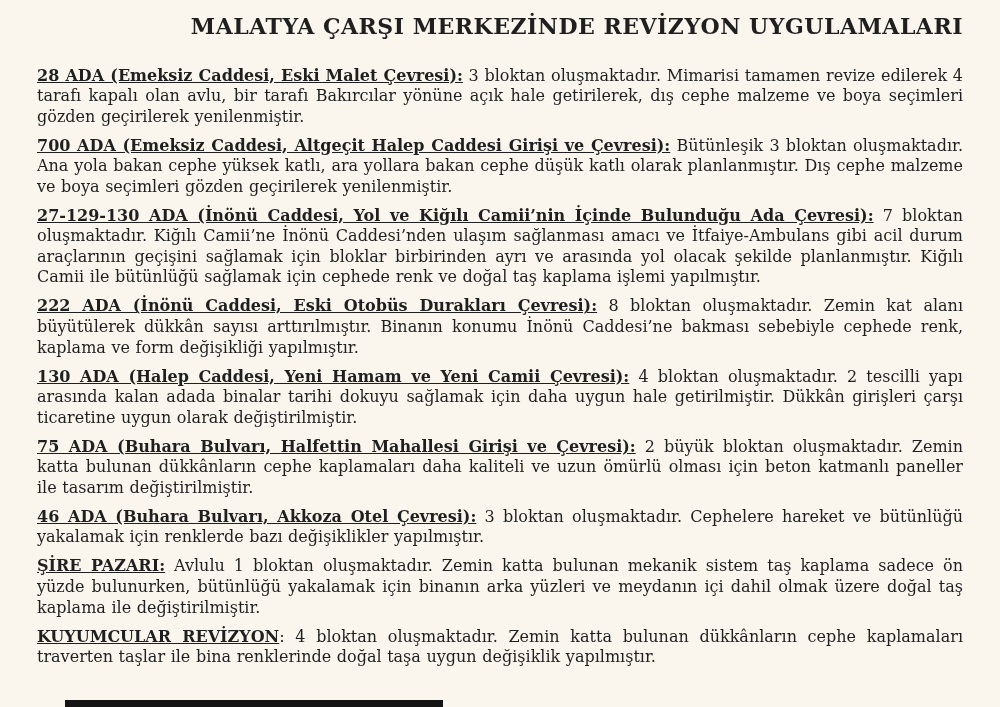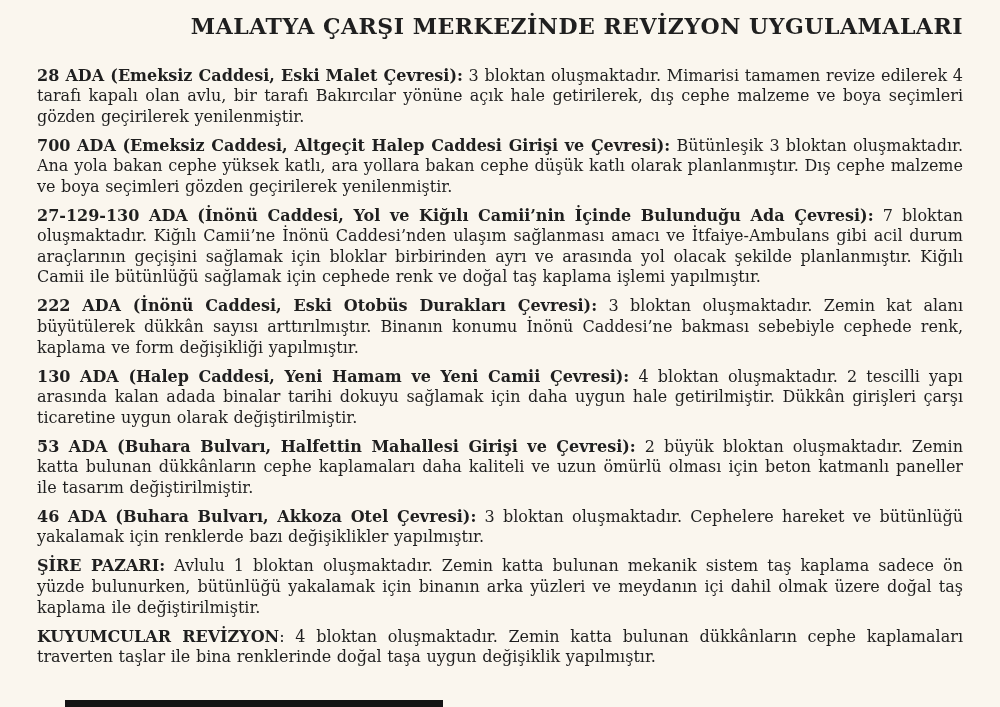--- a/index.html
+++ b/index.html
@@ -30,20 +30,21 @@
   }
   .para {
     font-size: 16px;
     line-height: 1.285;
     text-align: justify;
     margin: 0 0 8.5px 0;
     word-spacing: 0.5px;
   }
   .para .lead {
     font-weight: bold;
+    text-decoration: underline;
   }
   .next-page-edge {
     position: absolute;
     left: 65px;
     bottom: 0;
     width: 378px;
     height: 7px;
     background: #141414;
   }
 </style>
@@ -54,25 +55,25 @@
 
   <h1 class="doc-title">MALATYA ÇARŞI MERKEZİNDE REVİZYON UYGULAMALARI</h1>
 
   <p class="para"><span class="lead">28 ADA (Emeksiz Caddesi, Eski Malet Çevresi):</span><span> 3 bloktan oluşmaktadır. Mimarisi tamamen revize edilerek 4 tarafı kapalı olan avlu, bir tarafı Bakırcılar yönüne açık hale getirilerek, dış cephe malzeme ve boya seçimleri gözden geçirilerek yenilenmiştir.</span></p>
 
   <p class="para"><span class="lead">700 ADA (Emeksiz Caddesi, Altgeçit Halep Caddesi Girişi ve Çevresi):</span><span> Bütünleşik 3 bloktan oluşmaktadır. Ana yola bakan cephe yüksek katlı, ara yollara bakan cephe düşük katlı olarak planlanmıştır. Dış cephe malzeme ve boya seçimleri gözden geçirilerek yenilenmiştir.</span></p>
 
 
   <p class="para"><span class="lead">27-129-130 ADA (İnönü Caddesi, Yol ve Kiğılı Camii’nin İçinde Bulunduğu Ada Çevresi):</span><span> 7 bloktan oluşmaktadır. Kiğılı Camii’ne İnönü Caddesi’nden ulaşım sağlanması amacı ve İtfaiye-Ambulans gibi acil durum araçlarının geçişini sağlamak için bloklar birbirinden ayrı ve arasında yol olacak şekilde planlanmıştır. Kiğılı Camii ile bütünlüğü sağlamak için cephede renk ve doğal taş kaplama işlemi yapılmıştır.</span></p>
 
-  <p class="para"><span class="lead">222 ADA (İnönü Caddesi, Eski Otobüs Durakları Çevresi):</span><span> 3 bloktan oluşmaktadır. Zemin kat alanı büyütülerek dükkân sayısı arttırılmıştır. Binanın konumu İnönü Caddesi’ne bakması sebebiyle cephede renk, kaplama ve form değişikliği yapılmıştır.</span></p>
+  <p class="para"><span class="lead">222 ADA (İnönü Caddesi, Eski Otobüs Durakları Çevresi):</span><span> 8 bloktan oluşmaktadır. Zemin kat alanı büyütülerek dükkân sayısı arttırılmıştır. Binanın konumu İnönü Caddesi’ne bakması sebebiyle cephede renk, kaplama ve form değişikliği yapılmıştır.</span></p>
 
   <p class="para"><span class="lead">130 ADA (Halep Caddesi, Yeni Hamam ve Yeni Camii Çevresi):</span><span> 4 bloktan oluşmaktadır. 2 tescilli yapı arasında kalan adada binalar tarihi dokuyu sağlamak için daha uygun hale getirilmiştir. Dükkân girişleri çarşı ticaretine uygun olarak değiştirilmiştir.</span></p>
 
-  <p class="para"><span class="lead">53 ADA (Buhara Bulvarı, Halfettin Mahallesi Girişi ve Çevresi):</span><span> 2 büyük bloktan oluşmaktadır. Zemin katta bulunan dükkânların cephe kaplamaları daha kaliteli ve uzun ömürlü olması için beton katmanlı paneller ile tasarım değiştirilmiştir.</span></p>
+  <p class="para"><span class="lead">75 ADA (Buhara Bulvarı, Halfettin Mahallesi Girişi ve Çevresi):</span><span> 2 büyük bloktan oluşmaktadır. Zemin katta bulunan dükkânların cephe kaplamaları daha kaliteli ve uzun ömürlü olması için beton katmanlı paneller ile tasarım değiştirilmiştir.</span></p>
 
   <p class="para"><span class="lead">46 ADA (Buhara Bulvarı, Akkoza Otel Çevresi):</span><span> 3 bloktan oluşmaktadır. Cephelere hareket ve bütünlüğü yakalamak için renklerde bazı değişiklikler yapılmıştır.</span></p>
 
   <p class="para"><span class="lead">ŞİRE PAZARI:</span><span> Avlulu 1 bloktan oluşmaktadır. Zemin katta bulunan mekanik sistem taş kaplama sadece ön yüzde bulunurken, bütünlüğü yakalamak için binanın arka yüzleri ve meydanın içi dahil olmak üzere doğal taş kaplama ile değiştirilmiştir.</span></p>
 
   <p class="para"><span class="lead">KUYUMCULAR REVİZYON</span><span>: 4 bloktan oluşmaktadır. Zemin katta bulunan dükkânların cephe kaplamaları traverten taşlar ile bina renklerinde doğal taşa uygun değişiklik yapılmıştır.</span></p>
 
 </div>
 
 <div class="next-page-edge"></div>

